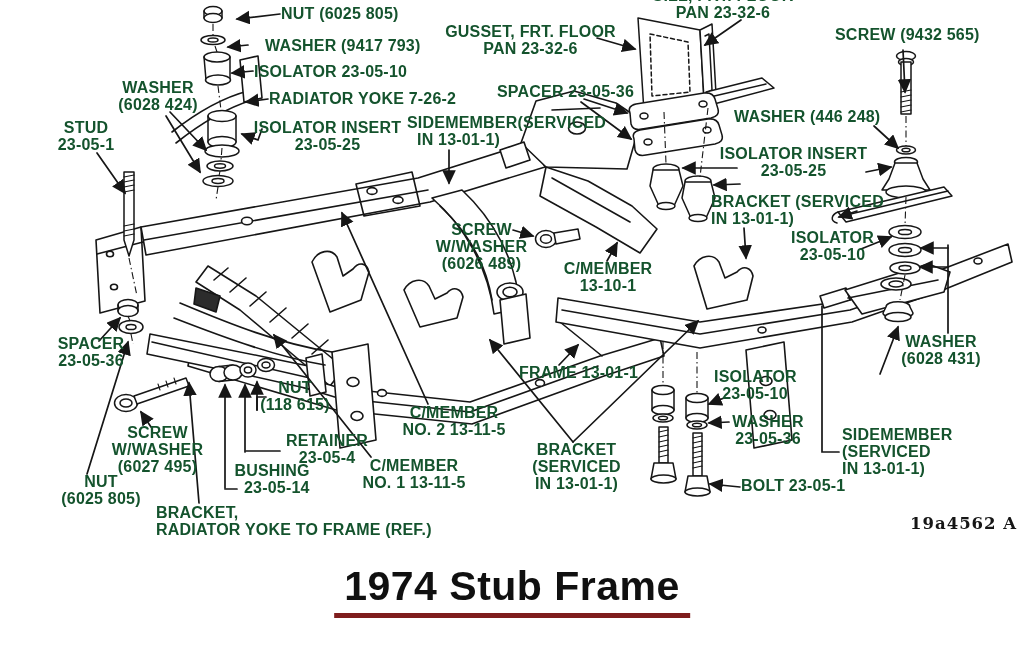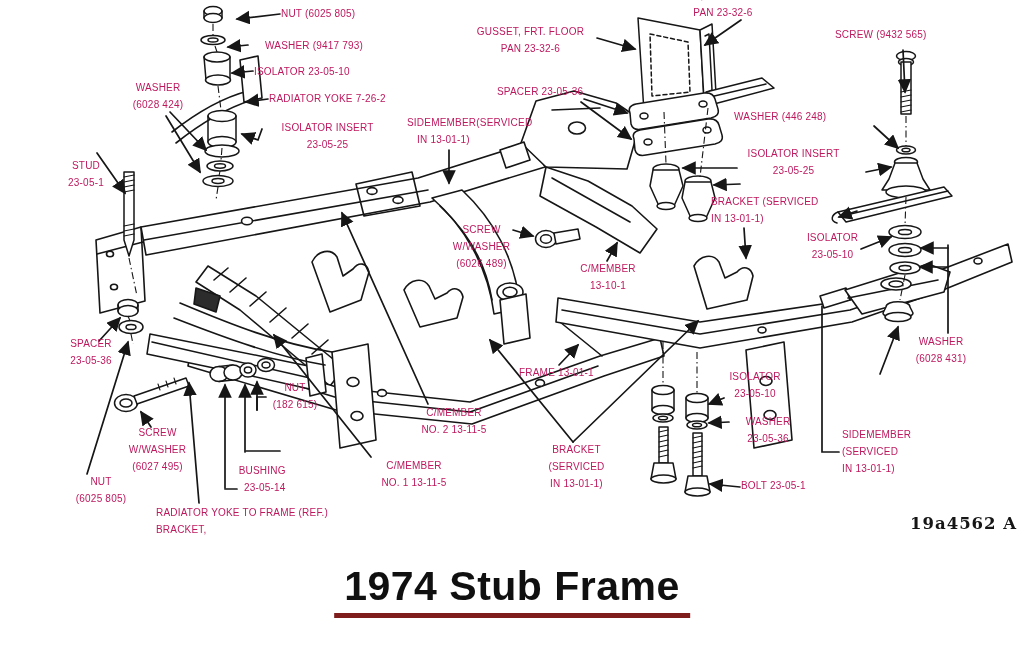--- a/index.html
+++ b/index.html
@@ -1,18 +1,18 @@
 <!DOCTYPE html>
 <html><head>
 <meta charset="utf-8">
 <style>
   html,body{margin:0;padding:0;background:#fff;}
   #canvas{position:relative;width:1024px;height:649px;background:#ffffff;overflow:hidden;
           font-family:"Liberation Sans",sans-serif;}
-  .lbl{position:absolute;font-weight:400;font-size:10px;line-height:17px;color:#be185d;
+  .lbl{position:absolute;font-weight:700;font-size:16px;line-height:17px;color:#14532d;
        letter-spacing:.2px;white-space:nowrap;}
   .lbl span{display:block;}
   .c{text-align:center;}
   #pan-top-clip{position:absolute;left:648px;top:0;width:150px;height:27px;overflow:hidden;}
   #pan-top-clip .inner{margin-top:-13px;text-align:center;}
   .ind{padding-left:10px;}
   #drawing{position:absolute;left:0;top:0;}
   #title{position:absolute;left:50%;top:563px;transform:translateX(-50%);
          font-size:41px;font-weight:800;color:#101010;letter-spacing:.5px;
          border-bottom:5px solid #7f1d1d;padding:0 10px 3px 10px;}
@@ -286,21 +286,21 @@
   <div class="lbl" style="left:254px;top:63px;">
     <span>ISOLATOR 23-05-10</span>
     </div>
   <div class="lbl" style="left:269px;top:90px;">
     <span>RADIATOR YOKE 7-26-2</span>
     </div>
   <div class="lbl c" style="left:104px;top:79px;width:108px;">
     <span>WASHER</span>
     <span>(6028 424)</span>
     </div>
-  <div class="lbl c" style="left:45px;top:119px;width:82px;margin-top:38px;">
+  <div class="lbl c" style="left:45px;top:119px;width:82px;">
     <span>STUD</span>
     <span>23-05-1</span>
     </div>
   <div class="lbl c" style="left:250px;top:119px;width:155px;">
     <span>ISOLATOR INSERT</span>
     <span>23-05-25</span>
     </div>
   <div class="lbl c" style="left:443px;top:23px;width:175px;">
     <span>GUSSET, FRT. FLOOR</span>
     <span>PAN 23-32-6</span>
@@ -355,25 +355,29 @@
   <div class="lbl c" style="left:714px;top:368px;width:82px;">
     <span>ISOLATOR</span>
     <span>23-05-10</span>
     </div>
   <div class="lbl c" style="left:728px;top:413px;width:80px;">
     <span>WASHER</span>
     <span>23-05-36</span>
     </div>
   <div class="lbl c" style="left:256px;top:379px;width:78px;">
     <span>NUT</span>
-    <span>(182 615)</span>
+    <span>(118 615)</span>
     </div>
   <div class="lbl c" style="left:390px;top:404px;width:128px;">
     <span>C/MEMBER</span>
     <span>NO. 2 13-11-5</span>
+    </div>
+  <div class="lbl c" style="left:278px;top:432px;width:98px;">
+    <span>RETAINER</span>
+    <span>23-05-4</span>
     </div>
   <div class="lbl c" style="left:110px;top:424px;width:95px;">
     <span>SCREW</span>
     <span>W/WASHER</span>
     <span>(6027 495)</span>
     </div>
   <div class="lbl c" style="left:350px;top:457px;width:128px;">
     <span>C/MEMBER</span>
     <span>NO. 1 13-11-5</span>
     </div>
@@ -396,20 +400,20 @@
   <div class="lbl c" style="left:891px;top:333px;width:100px;">
     <span>WASHER</span>
     <span>(6028 431)</span>
     </div>
   <div class="lbl" style="left:842px;top:426px;">
     <span>SIDEMEMBER</span>
     <span>(SERVICED</span>
     <span>IN 13-01-1)</span>
     </div>
   <div class="lbl" style="left:156px;top:504px;">
+    <span>BRACKET,</span>
     <span>RADIATOR YOKE TO FRAME (REF.)</span>
-    <span>BRACKET,</span>
     </div>
 
   <div id="figcode">19a4562 A</div>
 
   <div id="title">1974 Stub Frame</div>
 </div>
 
 </body></html>

